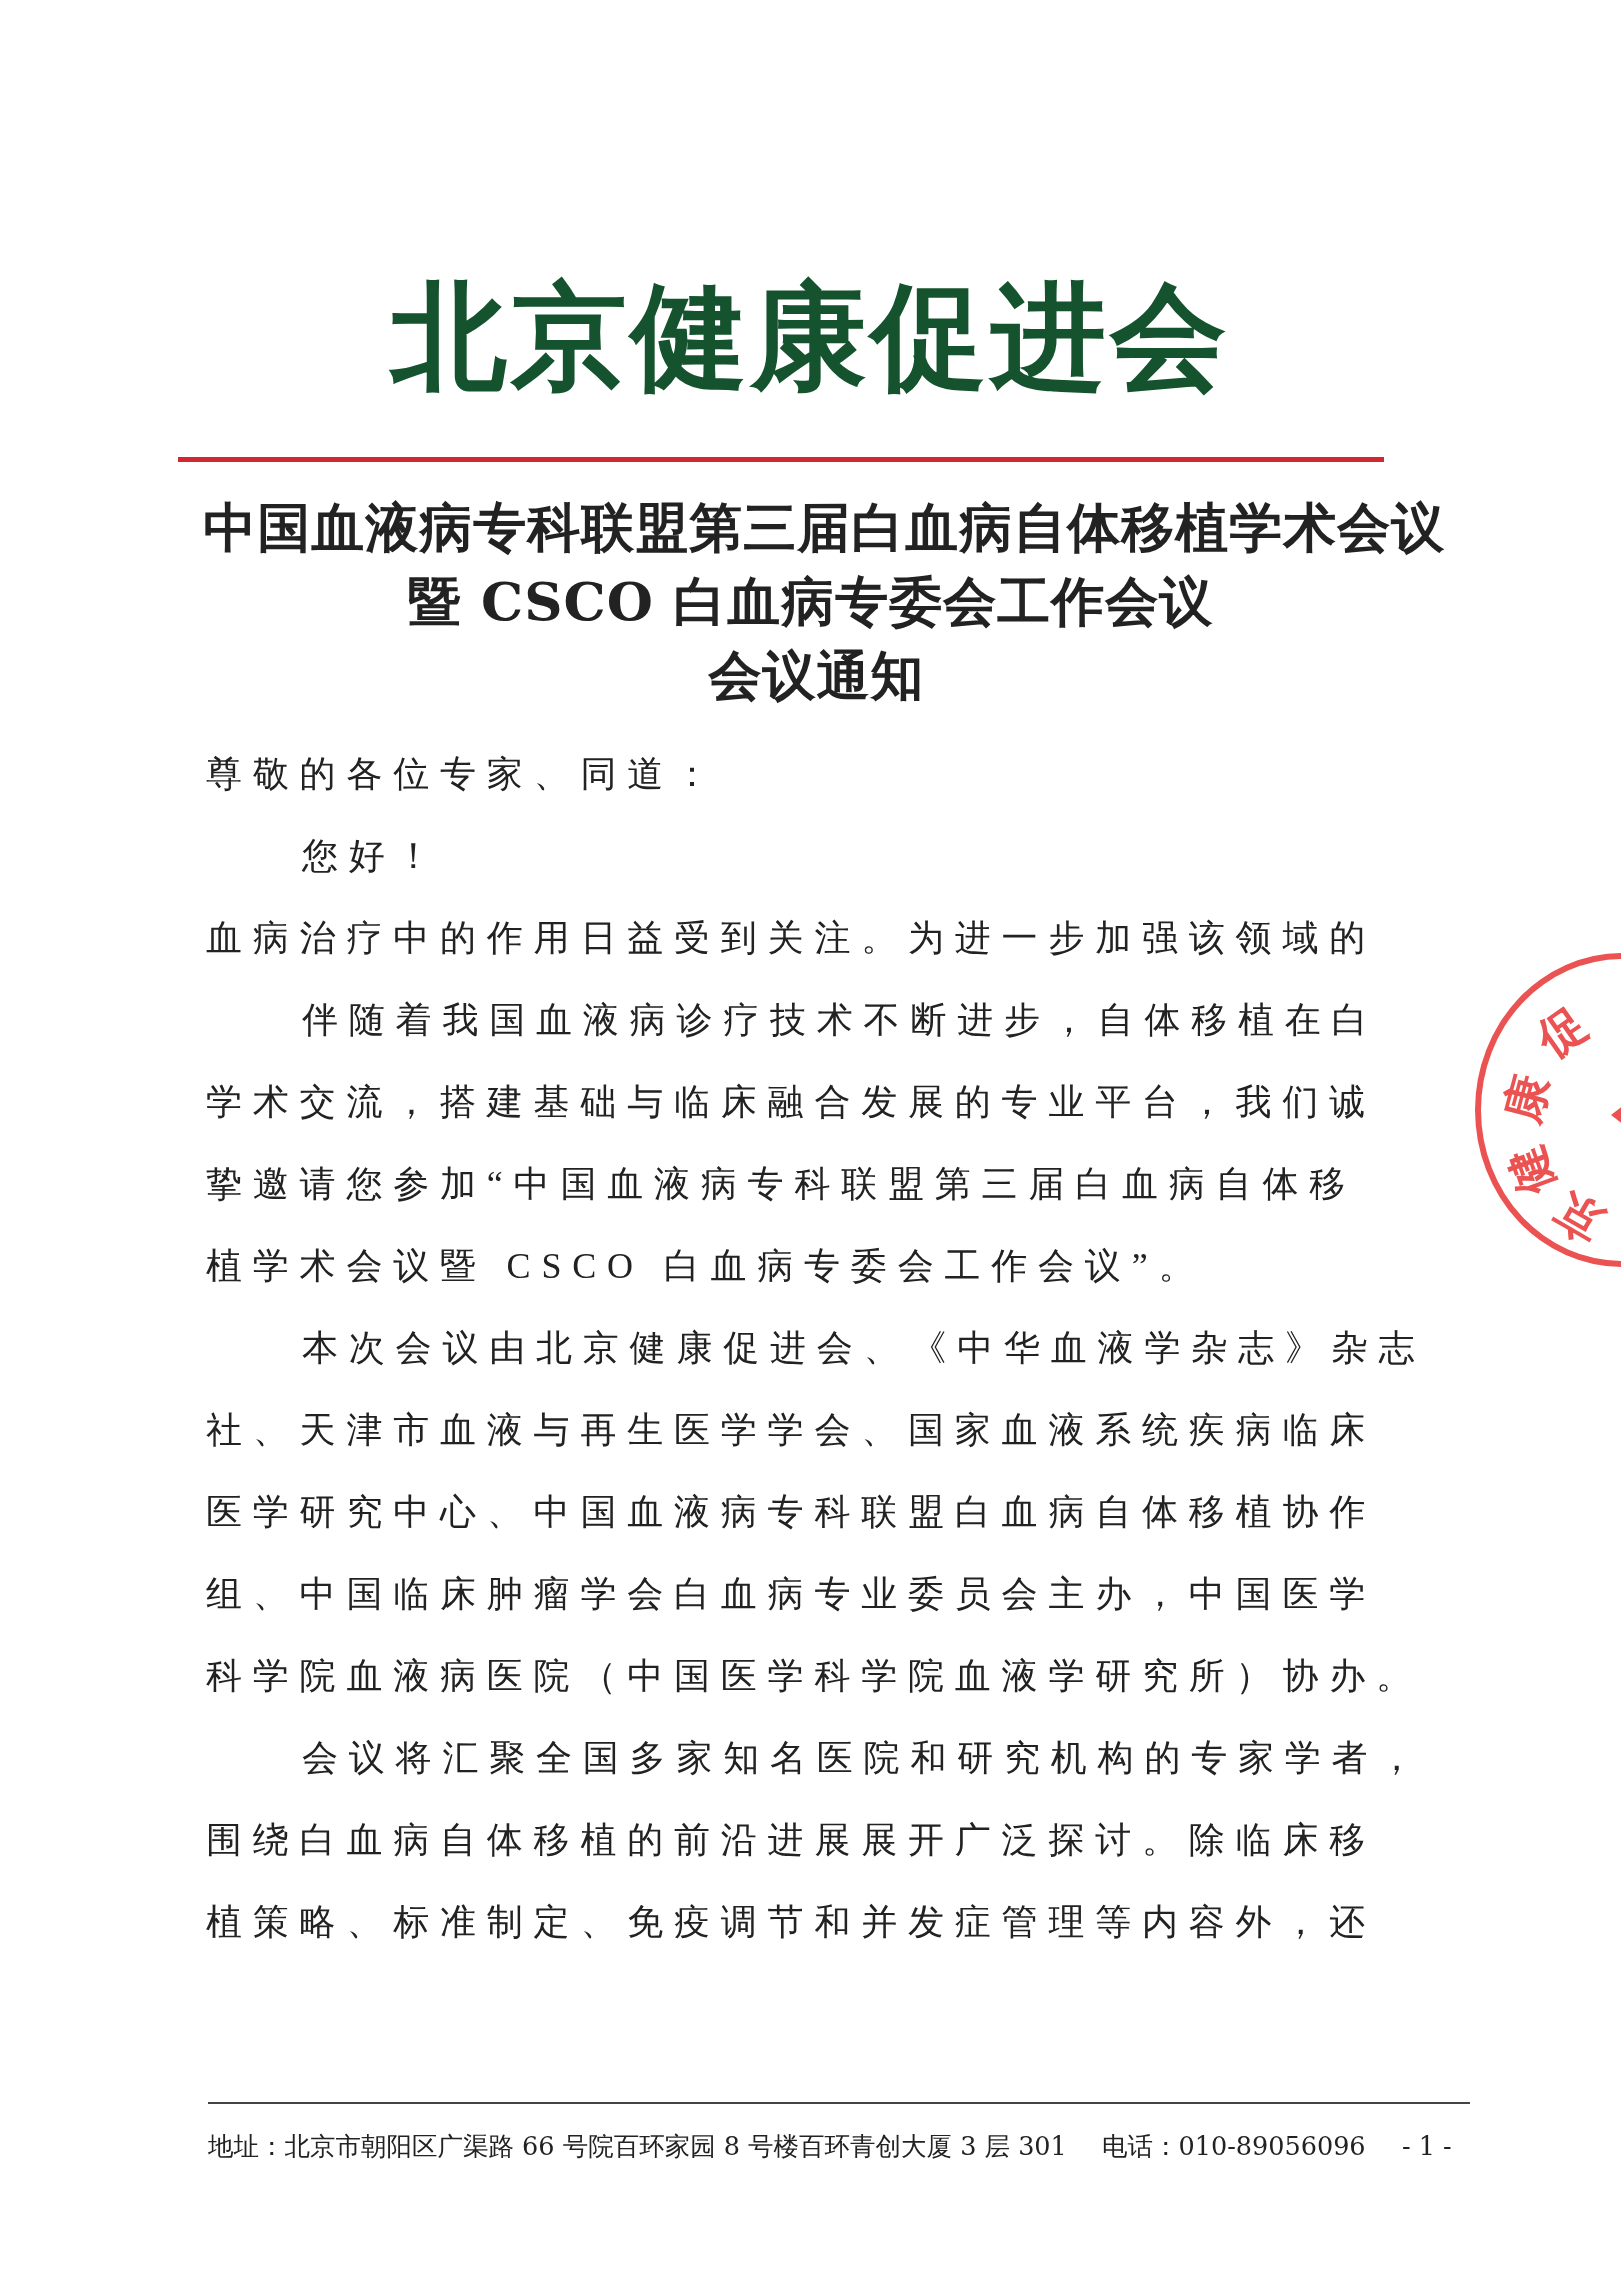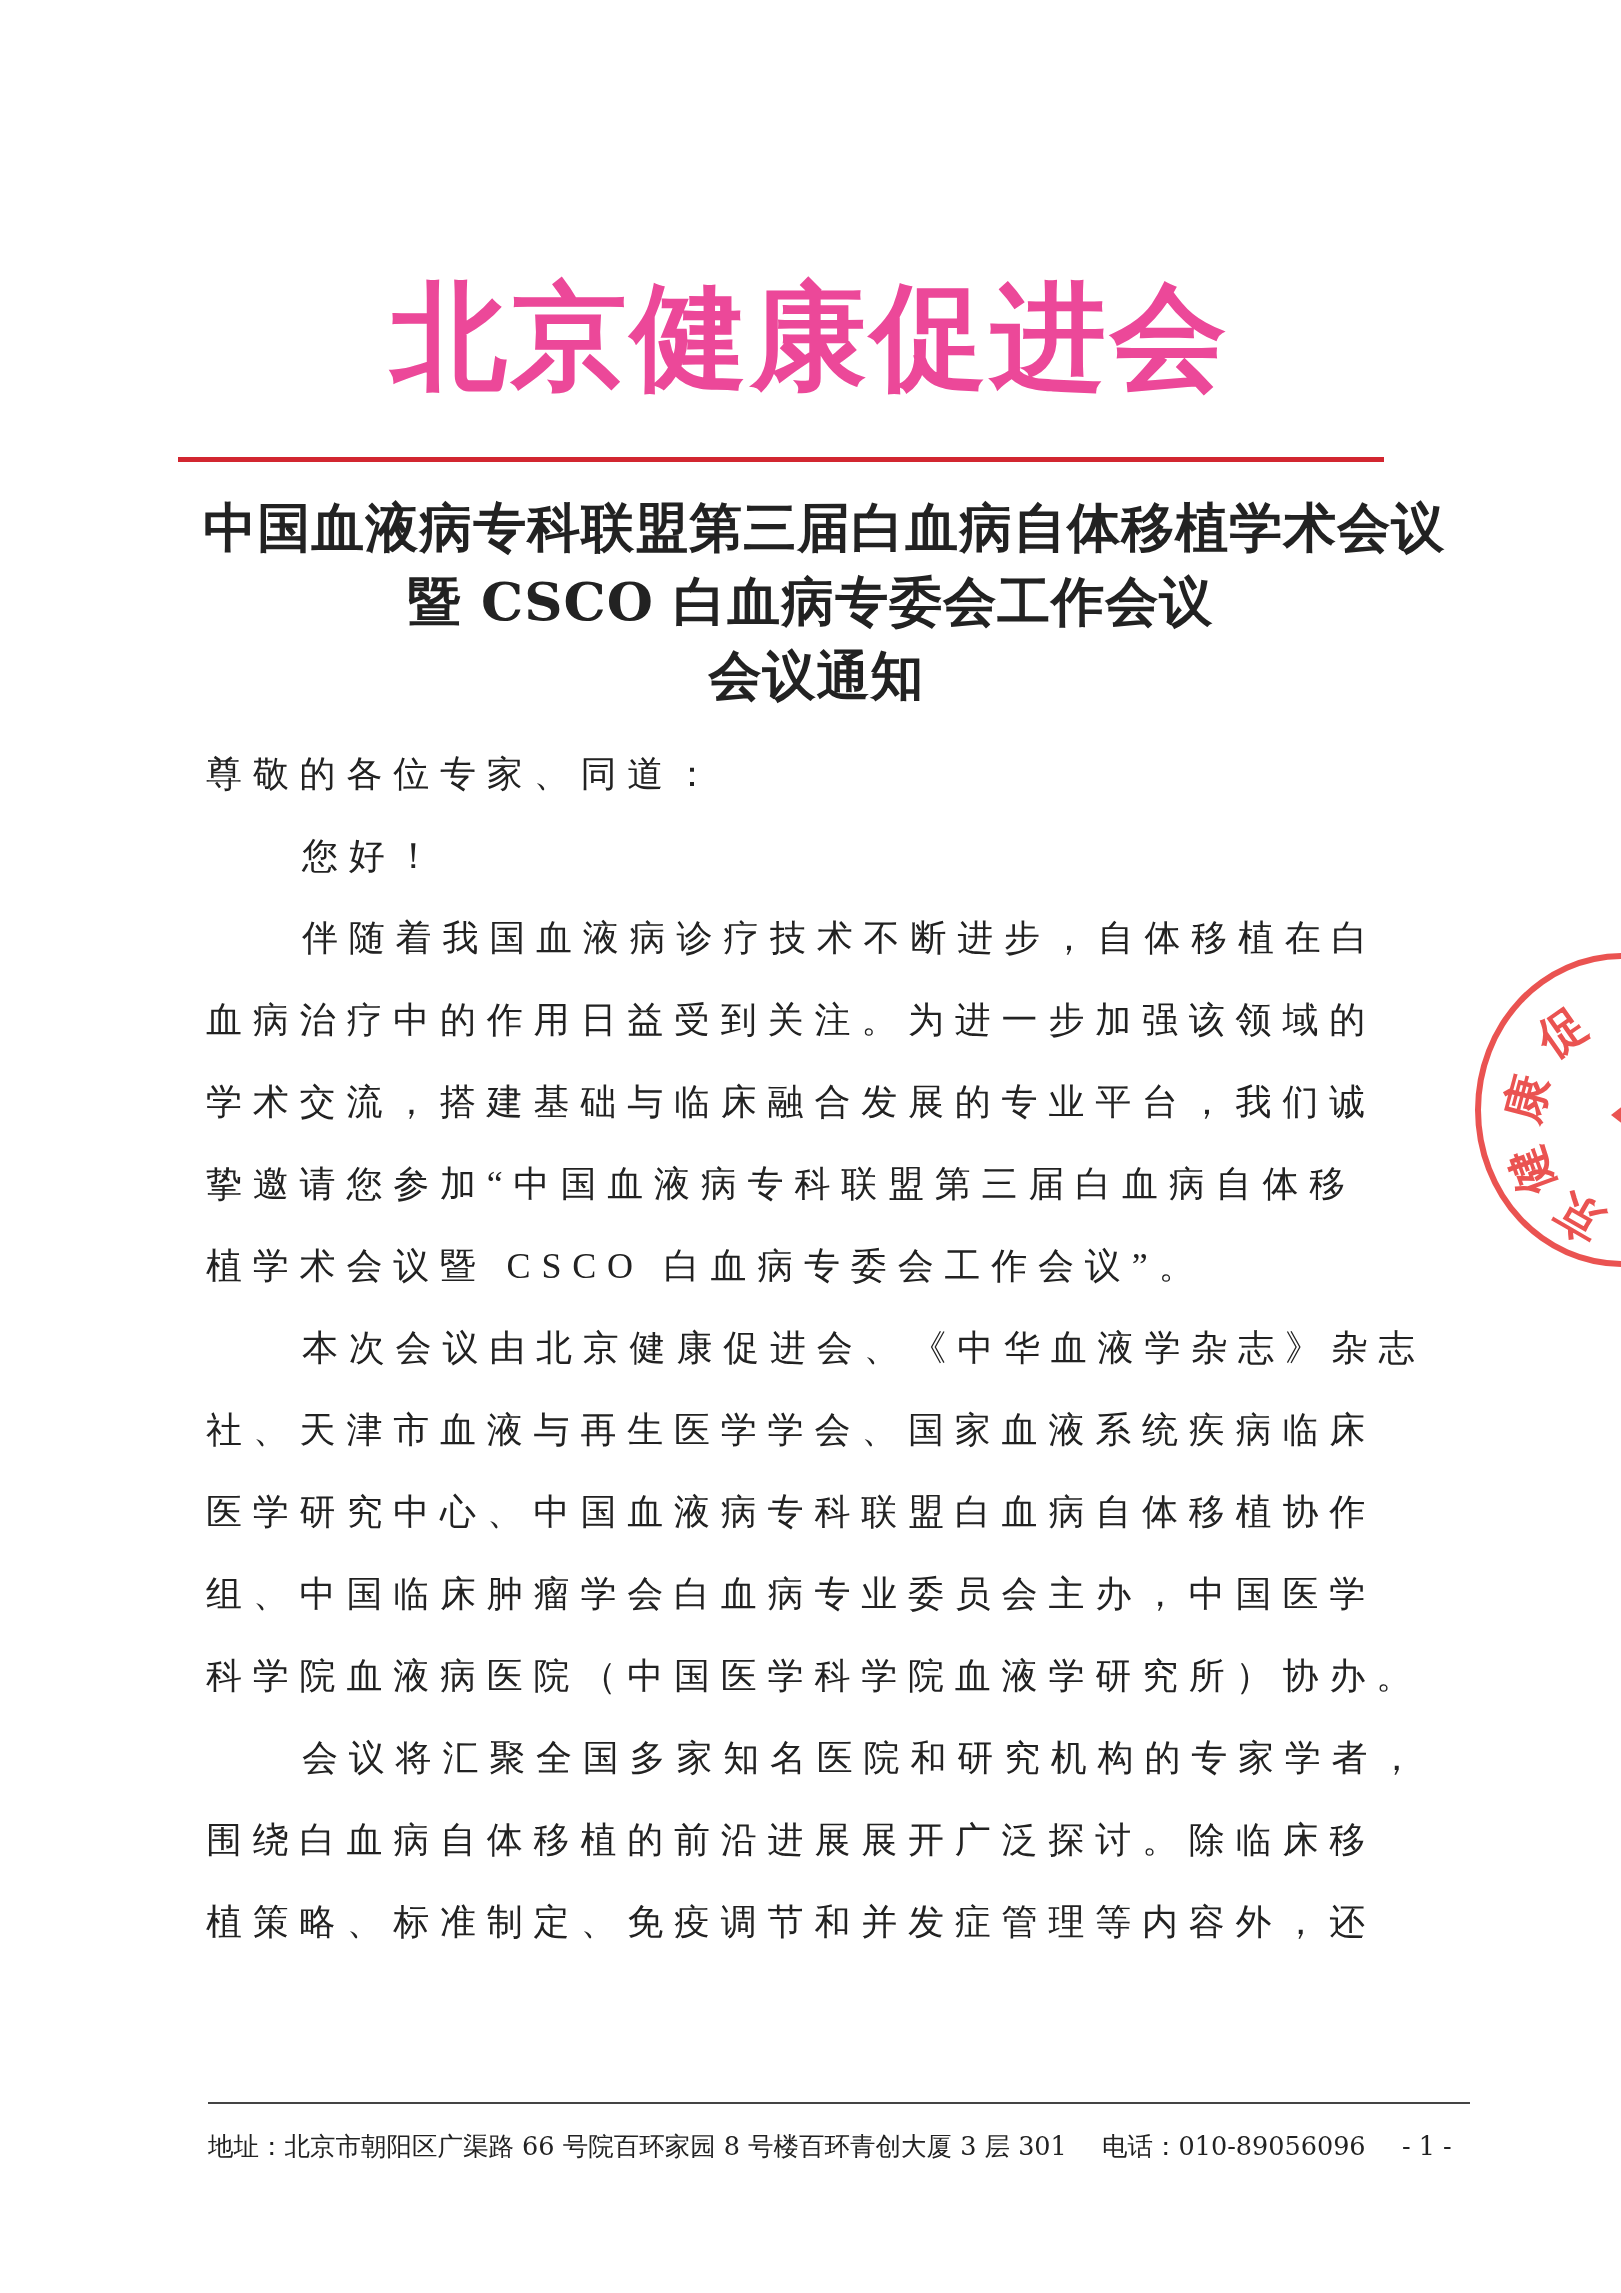--- a/index.html
+++ b/index.html
@@ -19,21 +19,21 @@
       position: absolute;
       left: 0;
       width: 1621px;
       top: 263px;
       text-align: center;
       font-family: "DejaVu Sans", "Liberation Sans", sans-serif;
       font-weight: bold;
       font-size: 116px;
       line-height: 147px;
       letter-spacing: 3.9px;
-      color: #ec4899;
+      color: #14532d;
       margin: 0;
     }
     .red-rule {
       position: absolute;
       left: 178px;
       width: 1206px;
       top: 457px;
       height: 4.9px;
       background: #d22630;
     }
@@ -136,22 +136,22 @@
 
 <div class="title-block">
   <span class="title-line l1">中国血液病专科联盟第三届白血病自体移植学术会议</span>
   <span class="title-line l2">暨 CSCO 白血病专委会工作会议</span>
   <span class="title-line l3">会议通知</span>
 </div>
 
 <div class="body-text">
   <span class="body-line">尊敬的各位专家、同道：</span>
   <span class="body-line indent">您好！</span>
+  <span class="body-line">血病治疗中的作用日益受到关注。为进一步加强该领域的</span>
   <span class="body-line indent">伴随着我国血液病诊疗技术不断进步，自体移植在白</span>
-  <span class="body-line">血病治疗中的作用日益受到关注。为进一步加强该领域的</span>
   <span class="body-line">学术交流，搭建基础与临床融合发展的专业平台，我们诚</span>
   <span class="body-line">挚邀请您参加“中国血液病专科联盟第三届白血病自体移</span>
   <span class="body-line">植学术会议暨 CSCO 白血病专委会工作会议”。</span>
   <span class="body-line indent">本次会议由北京健康促进会、《中华血液学杂志》杂志</span>
   <span class="body-line">社、天津市血液与再生医学学会、国家血液系统疾病临床</span>
   <span class="body-line">医学研究中心、中国血液病专科联盟白血病自体移植协作</span>
   <span class="body-line">组、中国临床肿瘤学会白血病专业委员会主办，中国医学</span>
   <span class="body-line">科学院血液病医院（中国医学科学院血液学研究所）协办。</span>
   <span class="body-line indent">会议将汇聚全国多家知名医院和研究机构的专家学者，</span>
   <span class="body-line">围绕白血病自体移植的前沿进展展开广泛探讨。除临床移</span>

